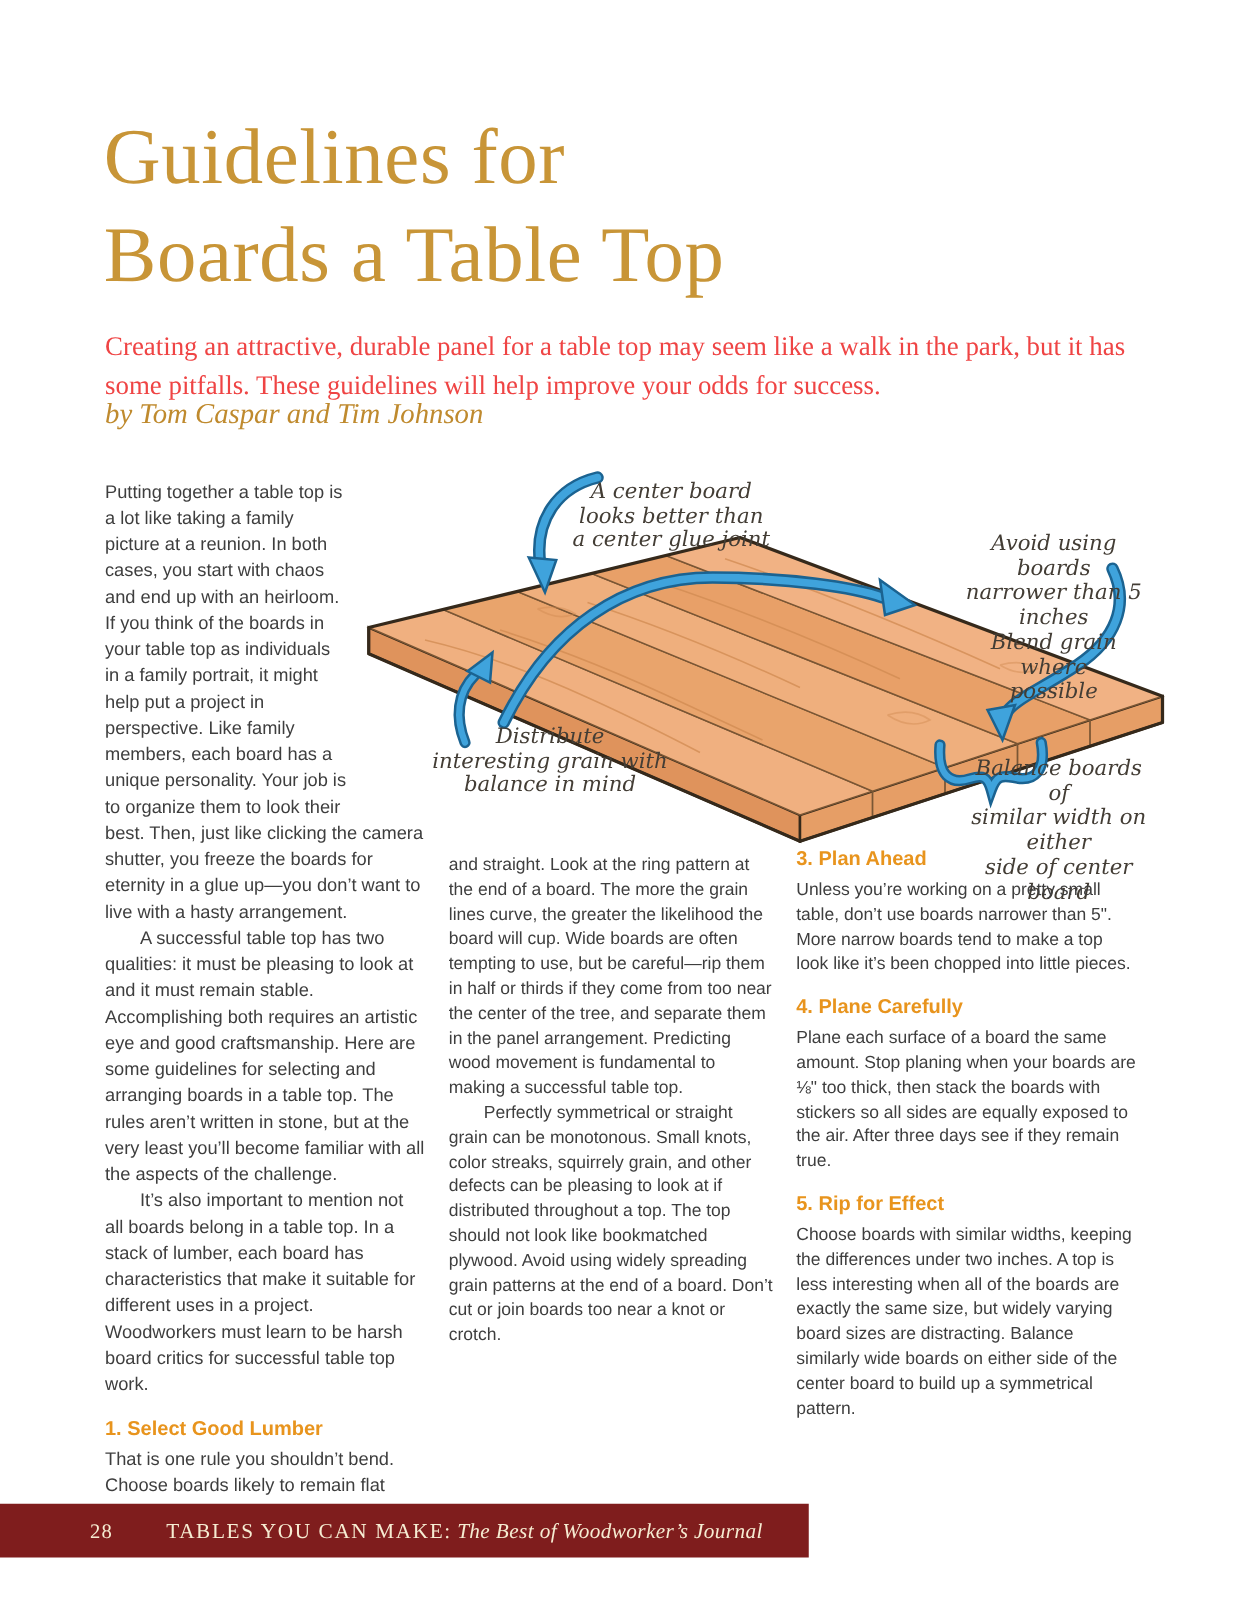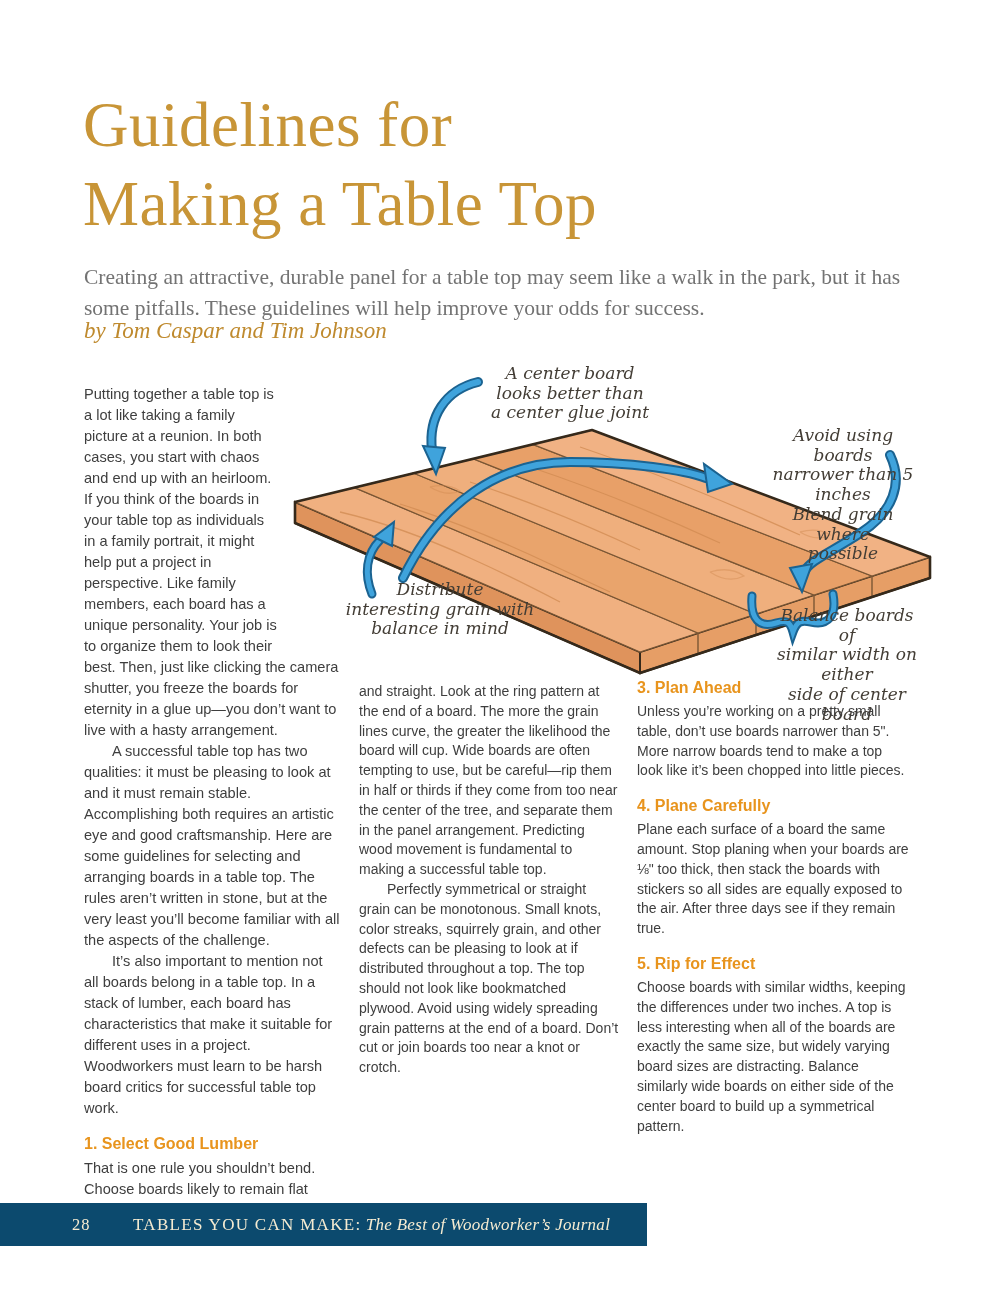--- a/index.html
+++ b/index.html
@@ -14,21 +14,21 @@
     position:absolute; left:83px; top:86px;
     font-family:"Liberation Serif", serif;
     font-size:63px; line-height:79px; font-weight:400;
     color:#C89537; letter-spacing:.5px;
     white-space:pre-line;
   }
   .intro {
     position:absolute; left:84px; top:262px; width:840px;
     font-family:"Liberation Serif", serif;
     font-size:21.5px; line-height:31px;
-    color:#737373;
+    color:#ef4444;
   }
   .byline {
     position:absolute; left:84px; top:318px;
     font-family:"Liberation Serif", serif; font-style:italic;
     font-size:23px; color:#BF8A2E;
   }
   .col { position:absolute; color:#3E3E3E; }
   .col-left  { left:84px;  top:384px; width:256px; font-size:14.6px; line-height:21px; }
   .col-mid   { left:359px; top:682px; width:262px; font-size:14px;  line-height:19.8px; }
   .col-right { left:637px; top:678px; width:272px; font-size:14px;  line-height:19.8px; }
@@ -40,40 +40,40 @@
   }
   .section-heading.first { margin-top:0; }
   .illustration { position:absolute; left:280px; top:362px; width:660px; height:330px; }
   .annot {
     position:absolute;
     font-family:"DejaVu Serif", serif; font-style:italic;
     font-size:17px; line-height:1.16; color:#433d35;
     white-space:pre-line; text-align:center;
     transform:translateX(-50%);
   }
-  .annot-1 { left:537px; top:364px;margin-left:33px; }
+  .annot-1 { left:537px; top:384px; }
   .annot-2 { left:843px; top:426px; }
   .annot-3 { left:440px; top:580px; }
   .annot-4 { left:847px; top:606px; }
   .footer-bar {
     position:absolute; left:0; top:1203px; width:647px; height:43px;
-    background:#0c4a6e; color:#F6ECD2;
+    background:#7f1d1d; color:#F6ECD2;
     font-family:"Liberation Serif", serif;
     display:flex; align-items:center;
   }
   .footer-page-num { position:absolute; left:72px; font-size:16.5px; letter-spacing:1px; }
   .footer-title { position:absolute; left:133px; font-size:17px; }
   .footer-series { letter-spacing:1.3px; }
   .footer-journal { font-style:italic; letter-spacing:.3px; }
 </style>
 </head>
 <body>
 
 <h1 class="page-title">Guidelines for
-Making a Table Top</h1>
+Boards a Table Top</h1>
 
 <p class="intro">Creating an attractive, durable panel for a table top may seem like a walk in the park, but it has some pitfalls. These guidelines will help improve your odds for success.</p>
 
 <p class="byline">by Tom Caspar and Tim Johnson</p>
 
 <svg class="illustration" viewBox="0 0 660 330" xmlns="http://www.w3.org/2000/svg">
   <g>
 
     <polygon points="15,140 360,290 360,311 15,161" fill="#DF935C" stroke="#35291B" stroke-width="2"></polygon>
     <polygon points="360,290 650,195 650,216 360,311" fill="#E69E66" stroke="#35291B" stroke-width="2"></polygon>

